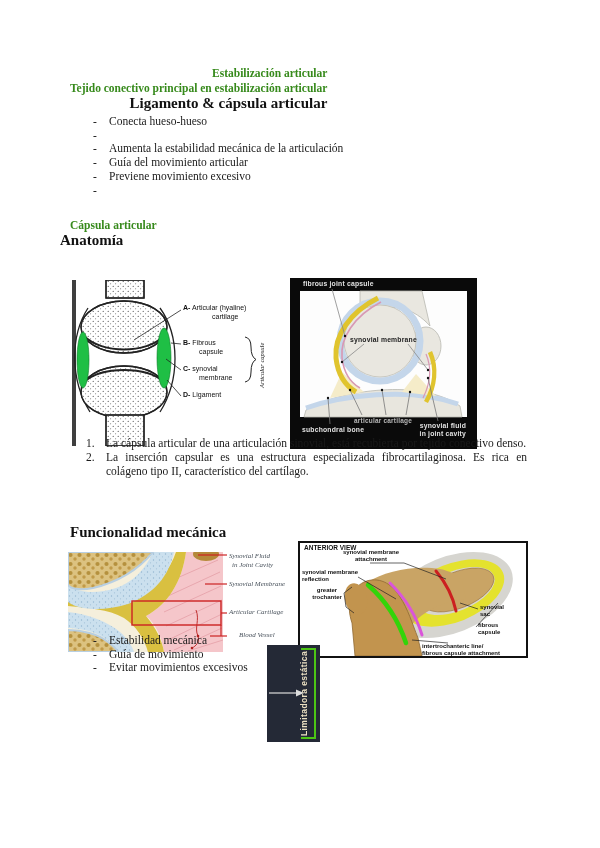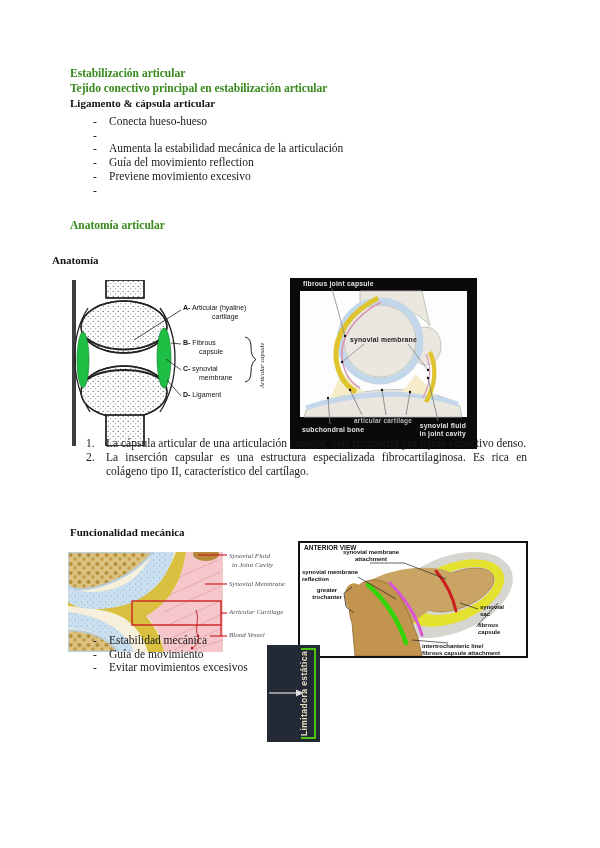--- a/index.html
+++ b/index.html
@@ -3,21 +3,21 @@
 <meta charset="utf-8">
 <style>
   * { margin:0; padding:0; box-sizing:border-box; }
   html,body { background:#ffffff; }
   .page {
     position:relative; width:600px; height:848px; background:#ffffff;
     font-family:"Liberation Serif", serif; color:#1a1a1a; overflow:hidden;
   }
   .abs { position:absolute; }
   .h-green { color:#378a1c; font-weight:bold; font-size:11.5px; line-height:15px; }
-  .h-black { color:#111; font-weight:bold; font-size:11px; line-height:15px;font-family:Liberation Serif, serif; }
+  .h-black { color:#111; font-weight:bold; font-size:15px; line-height:15px;font-family:Liberation Serif, serif; }
   .bullets { font-size:11.5px; }
   .bullet-row { display:flex; line-height:13.7px; }
   .dash { width:16px; flex:none; }
   .notes { font-size:11.5px; }
   .note-row { display:flex; line-height:14.2px; margin-bottom:0px; }
   .note-num { width:20px; flex:none; }
   .note-text { width:421px; text-align:justify; }
   .fig { position:absolute;margin-top:28px; }
   .fig svg { position:absolute; left:0; top:0; }
   
@@ -43,53 +43,53 @@
   }
   .limit-bracket-v { position:absolute; left:47px; top:3px; width:2px; height:91px; background:#4cc515; }
   .limit-bracket-t { position:absolute; left:34px; top:3px; width:15px; height:2px; background:#4cc515; }
   .limit-bracket-b { position:absolute; left:34px; top:92px; width:15px; height:2px; background:#4cc515; }
 </style>
 </head>
 <body>
 
 <div class="page">
 
-  <div class="abs" style="left:70px; top:66px;">
+  <div class="abs" style="left:70px; top:66px;text-align:right;">
     <div class="h-green">Estabilización articular</div>
     <div class="h-green">Tejido conectivo principal en estabilización articular</div>
     <div class="h-black">Ligamento &amp; cápsula articular</div>
   </div>
 
   <div class="abs bullets" style="left:93px; top:115px; width:430px;">
     <div class="bullet-row">
         <span class="dash">-</span>
         <span>Conecta hueso-hueso</span>
       </div>
     <div class="bullet-row">
         <span class="dash">-</span>
       </div>
     <div class="bullet-row">
         <span class="dash">-</span>
         <span>Aumenta la estabilidad mecánica de la articulación</span>
       </div>
     <div class="bullet-row">
         <span class="dash">-</span>
-        <span>Guía del movimiento reflection</span>
+        <span>Guía del movimiento articular</span>
       </div>
     <div class="bullet-row">
         <span class="dash">-</span>
         <span>Previene movimiento excesivo</span>
       </div>
     <div class="bullet-row">
         <span class="dash">-</span>
       </div>
   </div>
 
-  <div class="abs h-green" style="left:70px; top:218px;">Anatomía articular</div>
-  <div class="abs h-black" style="left:52px; top:233px;margin-top:20px;">Anatomía</div>
+  <div class="abs h-green" style="left:70px; top:218px;">Cápsula articular</div>
+  <div class="abs h-black" style="left:60px; top:233px;">Anatomía</div>
 
   <div class="fig" style="left:72px; top:252px; width:211px; height:166px;">
     <svg width="211" height="166" viewBox="0 0 211 166">
       <defs>
         <pattern id="stip" width="5" height="5" patternUnits="userSpaceOnUse">
           <circle cx="1.2" cy="1.4" r="0.55" fill="#555"></circle>
           <circle cx="3.6" cy="3.8" r="0.5" fill="#666"></circle>
         </pattern>
       </defs>
       <rect x="0" y="0" width="211" height="166" fill="#ffffff"></rect>
@@ -256,21 +256,21 @@
         <line x1="153" y1="73" x2="153" y2="84"></line>
         <line x1="142" y1="84" x2="159" y2="84"></line>
       </g>
     </svg>
     <div class="f3-label" style="left:161px; top:0px;">
       <div>Synovial Fluid</div>
       <div style="margin-left:3px;">in Joint Cavity</div>
     </div>
     <div class="f3-label" style="left:161px; top:28px;">Synovial Membrane</div>
     <div class="f3-label" style="left:161px; top:56px;">Articular Cartilage</div>
-    <div class="f3-label" style="left:161px; top:79px;">Blood Vessel</div>
+    <div class="f3-label" style="left:171px; top:79px;">Blood Vessel</div>
   </div>
 
   <div class="fig" style="left:298px; top:513px; width:230px; height:117px; border:2px solid #111; background:#fff;">
     <svg width="226" height="113" viewBox="0 0 226 113">
 
       <ellipse cx="150" cy="52" rx="66" ry="38" fill="#d6d5d0" transform="rotate(-22 150 52)"></ellipse>
       <ellipse cx="153" cy="50" rx="54" ry="29" fill="#e4e22e" transform="rotate(-22 153 50)"></ellipse>
       <ellipse cx="156" cy="48" rx="41" ry="20" fill="#d8d5cc" transform="rotate(-22 156 48)"></ellipse>
 
       <ellipse cx="158" cy="47" rx="38" ry="18" fill="#c9a465" stroke="#97713a" stroke-width="0.6" transform="rotate(-22 158 47)"></ellipse>

